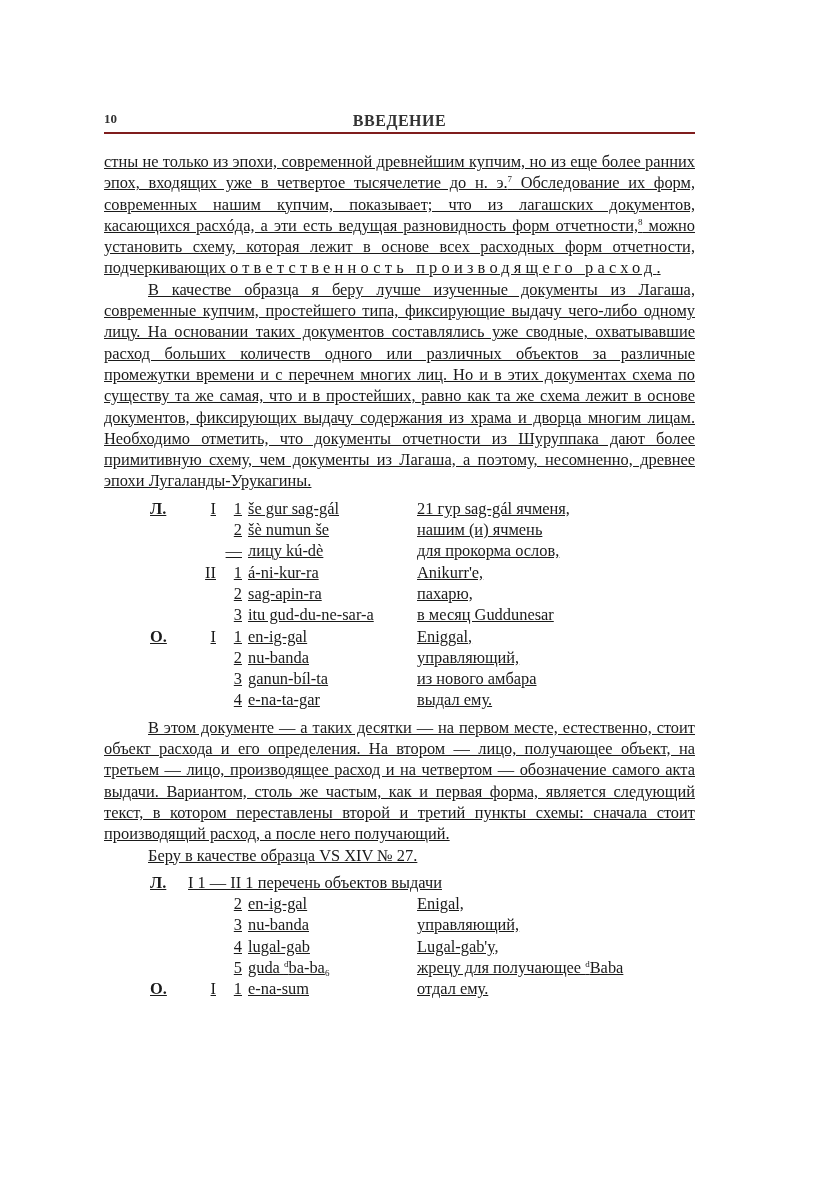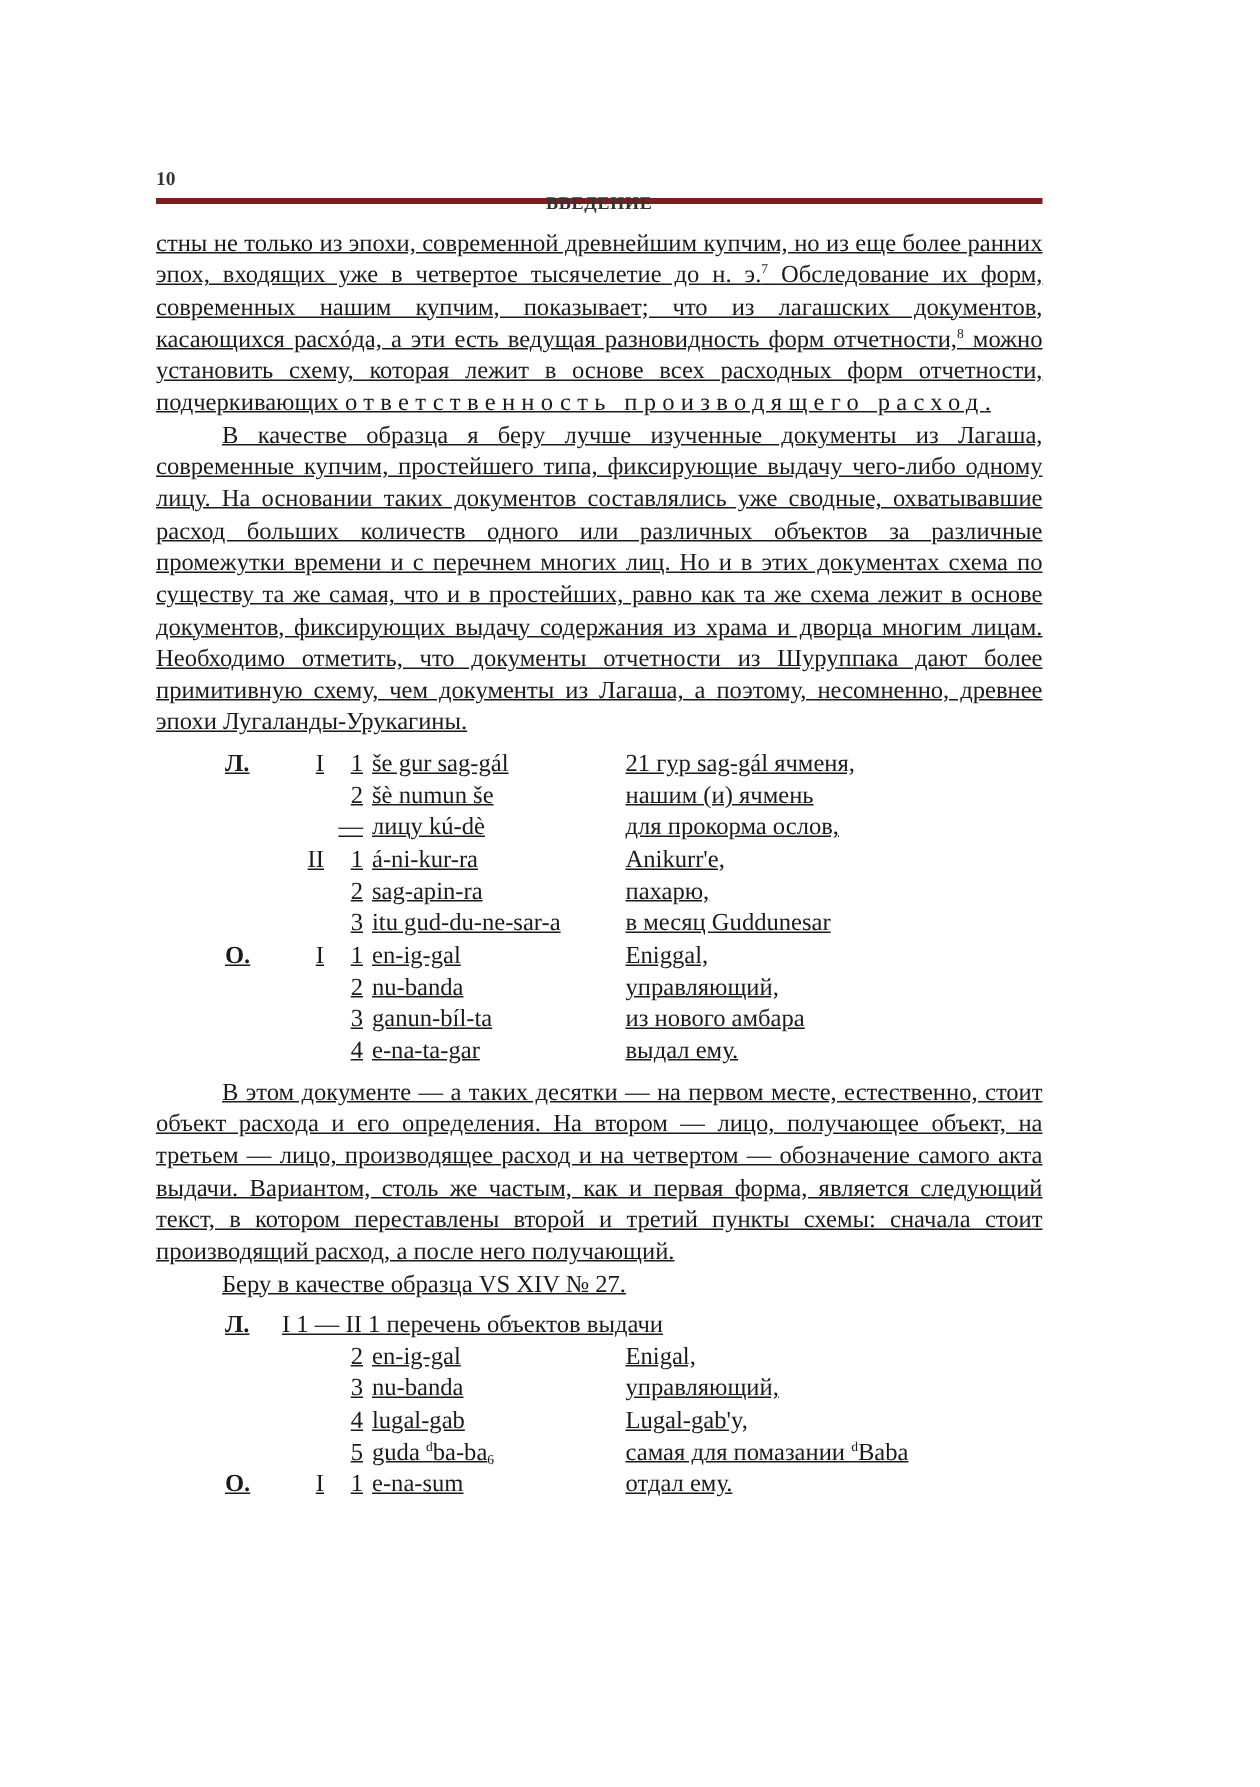--- a/index.html
+++ b/index.html
@@ -3,28 +3,28 @@
   <meta charset="utf-8">
   <style>
     html, body { margin: 0; padding: 0; background: #ffffff; }
     body {
       width: 840px; height: 1191px; position: relative; overflow: hidden;
       font-family: "Liberation Serif", "DejaVu Serif", serif;
       color: #1a1a1a;
     }
     .page-header {
       position: absolute; left: 104px; top: 110px; width: 591px; height: 22px;
-      border-bottom: 4px solid #7f1d1d;
+      border-bottom: 2px solid #7f1d1d;
     }
     .page-number {
       position: absolute; left: 0; top: 1px; font-size: 13px; font-weight: bold; color: #333;
     }
     .running-title {
-      position: absolute; left: 0; right: 0; top: 18px; text-align: center;
-      font-size: 12px; font-weight: bold; letter-spacing: 0.5px; color: #333;
+      position: absolute; left: 0; right: 0; top: 2px; text-align: center;
+      font-size: 16px; font-weight: bold; letter-spacing: 0.5px; color: #333;
     }
     .body-text {
       position: absolute; left: 104px; top: 151px; width: 591px;
       font-size: 16.4px; line-height: 21.3px; text-align: justify; text-decoration: underline;
     }
     .para { margin: 0; }
     .para.indent { text-indent: 44px; }
     .spaced { letter-spacing: 4.2px; }
     sup { font-size: 9px; line-height: 0; vertical-align: 6px; }
     sub { font-size: 9px; line-height: 0; vertical-align: -3px; }
@@ -157,21 +157,21 @@
       <span class="ex-col"></span>
       <span class="ex-line">4</span>
       <span class="ex-translit">lugal-gab</span>
       <span class="ex-translation">Lugal-gab'y,</span>
     </div>
     <div class="ex-row">
       <span class="ex-label"></span>
       <span class="ex-col"></span>
       <span class="ex-line">5</span>
       <span class="ex-translit"><span>guda </span><sup>d</sup><span>ba-ba</span><sub>6</sub></span>
-      <span class="ex-translation"><span>самая для помазании </span><sup>d</sup><span>Baba</span></span>
+      <span class="ex-translation"><span>жрецу для получающее </span><sup>d</sup><span>Baba</span></span>
     </div>
     <div class="ex-row">
       <span class="ex-label">О.</span>
       <span class="ex-col">I</span>
       <span class="ex-line">1</span>
       <span class="ex-translit">e-na-sum</span>
       <span class="ex-translation">отдал ему.</span>
     </div>
   </div>
 

